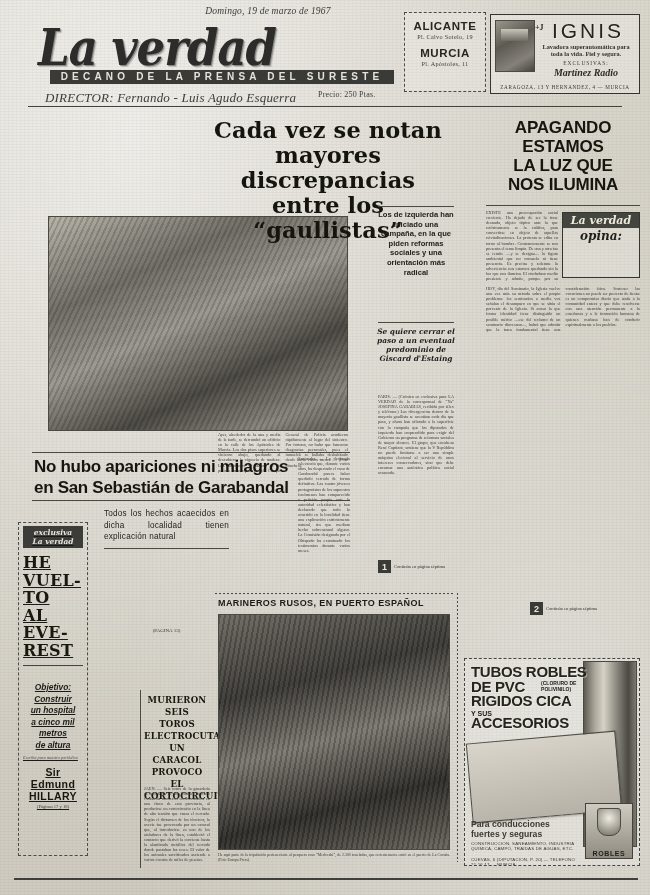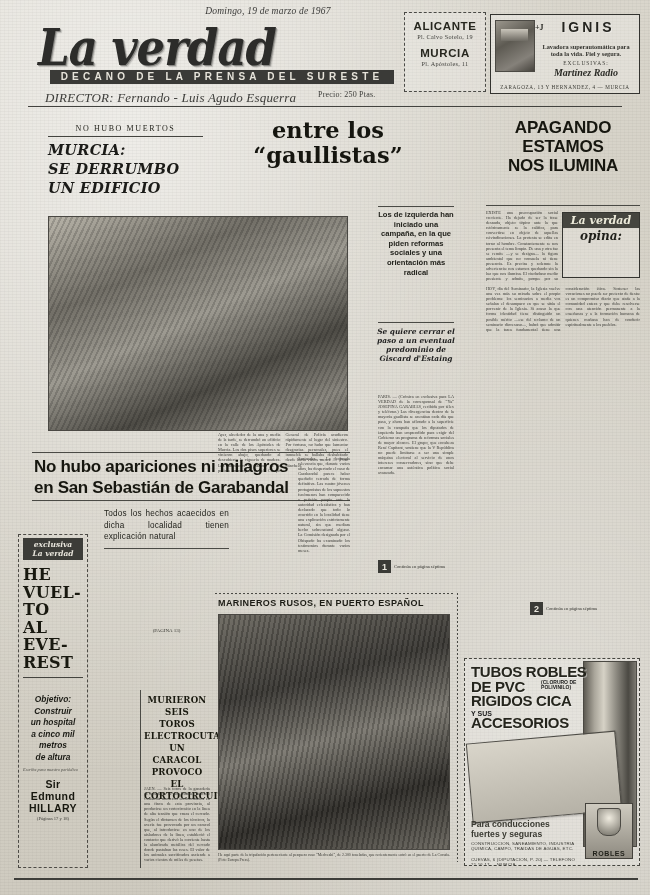--- a/index.html
+++ b/index.html
@@ -76,22 +76,22 @@
     position:absolute;left:4px;top:5px;width:38px;height:50px;
     background:linear-gradient(150deg,#9a968c,#5d5a52 40%,#85817a 75%,#47443e);
     border:1px solid #4c4a44;
   }
   .ignis-photo:after{
     content:"";position:absolute;left:5px;top:8px;width:27px;height:12px;
     background:linear-gradient(#c9c5ba,#6e6b63);
   }
   .ignis-brand{
     position:absolute;left:50px;top:4px;right:4px;
-    font-family:"Liberation Sans",sans-serif;font-weight:700;
-    font-size:14px;letter-spacing:3px;color:#24241f;text-align:center;
+    font-family:"Liberation Sans",sans-serif;font-weight:400;
+    font-size:21px;letter-spacing:3px;color:#24241f;text-align:center;
     text-shadow:1px 1px 0 rgba(255,255,255,.35);
   }
   .ignis-mark{position:absolute;left:44px;top:8px;font-size:8px;font-weight:700;color:#2b2b26;}
   .ignis-desc{
     position:absolute;left:46px;top:28px;right:4px;
     font-size:6.3px;line-height:7.4px;text-align:center;color:#33332e;font-weight:700;
   }
   .ignis-excl{position:absolute;left:46px;top:45px;right:4px;font-size:5.4px;text-align:center;letter-spacing:1px;color:#3c3c36;}
   .ignis-sig{
     position:absolute;left:46px;top:52px;right:4px;text-align:center;
@@ -297,55 +297,49 @@
       <div class="ignis-brand">IGNIS</div>
       <div class="ignis-desc">Lavadora superautomática para toda la vida. Fiel y segura.</div>
       <div class="ignis-excl">EXCLUSIVAS:</div>
       <div class="ignis-sig">Martínez Radio</div>
       <div class="ignis-addr">ZARAGOZA, 13 Y HERNANDEZ, 4 — MURCIA</div>
     </div>
 
     <div class="rule-under-head"></div>
   </div>
 
-  <div class="box" style="left:48px;top:124px;width:155px;">
-    <div class="kicker">NO HUBO MUERTOS</div>
-    <div class="small-rule"></div>
-    <div class="left-hl">
-      <div>MURCIA:</div>
-      <div>SE DERRUMBO</div>
-      <div>UN EDIFICIO</div>
-    </div>
-  </div>
   <div class="photo box" style="left:48px;top:216px;width:300px;height:215px;"></div>
   <div class="box bodytext" style="left:218px;top:432px;width:130px;height:50px;column-count:2;">
     <p>Ayer, alrededor de la una y media de la tarde, se derrumbó un edificio en la calle de los Apóstoles de Murcia. Los dos pisos superiores se vinieron abajo, quedando al descubierto la viguería de madera. Los bomberos y fuerzas de la policía municipal y del Cuerpo General de Policía acudieron rápidamente al lugar del siniestro. Por fortuna, no hubo que lamentar desgracias personales, pues el inmueble se hallaba deshabitado desde hacía varios meses. — (Foto Sánchez).</p>
   </div>
 
   <div class="box" style="left:203px;top:118px;width:250px;">
     <div class="main-hl">
+      <div>Cada vez se notan</div>
+      <div>mayores discrepancias</div>
       <div>entre los “gaullistas”</div>
     </div>
   </div>
   <div class="hline" style="left:378px;top:206px;width:76px;"></div>
   <div class="box sub-center" style="left:377px;top:210px;width:78px;">Los de izquierda han iniciado una campaña, en la que piden reformas sociales y una orientación más radical</div>
   <div class="hline" style="left:378px;top:322px;width:76px;"></div>
   <div class="box sub-ital" style="left:377px;top:327px;width:78px;">Se quiere cerrar el paso a un eventual predominio de Giscard d'Estaing</div>
   <div class="box bodytext" style="left:378px;top:394px;width:76px;height:160px;">
     <p>PARIS. — (Crónica en exclusiva para LA VERDAD de la corresponsal de “Ya” JOSEFINA GARABIAS, recibida por télex y teléfono.) Las divergencias dentro de la mayoría gaullista se acentúan cada día que pasa, y ahora han aflorado a la superficie con la campaña que los diputados de izquierda han emprendido para exigir del Gobierno un programa de reformas sociales de mayor alcance. El grupo, que encabeza René Capitant, sostiene que la V República no puede limitarse a ser una simple máquina electoral al servicio de unos intereses conservadores, sino que debe encarnar una auténtica política social avanzada.</p>
   </div>
   <div class="box cont" style="left:378px;top:560px;width:78px;">
     <div class="num">1</div>
     <div class="txt">Continúa en página séptima</div>
   </div>
 
   <div class="box" style="left:484px;top:118px;width:158px;">
     <div class="right-hl">
       <div>APAGANDO</div>
       <div>ESTAMOS</div>
+      <div>LA LUZ QUE</div>
       <div>NOS ILUMINA</div>
     </div>
   </div>
   <div class="hline" style="left:486px;top:205px;width:154px;"></div>
   <div class="box opina-box" style="left:562px;top:212px;width:78px;height:66px;padding:0;">
     <div class="opina-top">La verdad</div>
     <div class="opina-bot">opina:</div>
   </div>
   <div class="box bodytext" style="left:486px;top:210px;width:72px;height:72px;">
     <p>EXISTE una preocupación social creciente. Ha dejado de ser la frase desnuda, objeto tópico ante la que retóricamente se la califica, para convertirse en objeto de aquellas reivindicaciones. La protesta se edita en torno al hombre. Constantemente se nos presenta el tema limpio. De una y otra faz se remite —y se designa— la figura ambiental que no consuela ni tiene presencia. Es precisa y solemne la advertencia: nos estamos quedando sin la luz que nos ilumina. El ciudadano medio presiente y admite, porque por su evidencia no puede ser discutida su necesidad, el alcance de las decisiones económicas. La necesidad nos obliga a la conciencia de la justicia.</p>
@@ -365,21 +359,21 @@
   </div>
   <div class="hline" style="left:32px;top:500px;width:318px;"></div>
 
   <div class="box deck" style="left:104px;top:508px;width:125px;">Todos los hechos acaecidos en dicha localidad tienen explicación natural</div>
   <div class="hline" style="left:104px;top:548px;width:125px;"></div>
   <div class="box" style="left:100px;top:628px;width:133px;text-align:center;font-size:5px;color:#3a3a35;">(PAGINA 13)</div>
   <div class="box bodytext" style="left:298px;top:456px;width:52px;height:130px;">
     <p>Santander. — La declarada relevancia que, durante varios años, ha despertado el caso de Garabandal parece haber quedado cerrada de forma definitiva. Las cuatro jóvenes protagonistas de los supuestos fenómenos han comparecido a petición propia ante la autoridad eclesiástica y han declarado que todo lo ocurrido en la localidad tiene una explicación estrictamente natural, sin que mediara hecho sobrenatural alguno. La Comisión designada por el Obispado ha examinado los testimonios durante varios meses.</p>
   </div>
 
-  <div class="box dashed-border" style="left:18px;top:534px;width:70px;height:334px;padding:3px 4px;">
+  <div class="box dashed-border" style="left:18px;top:522px;width:70px;height:334px;padding:3px 4px;text-decoration:underline;">
     <div class="excl-tag">
       <div>exclusiva</div>
       <div>La verdad</div>
     </div>
     <div class="everest" style="margin-top:6px;">
       <div>HE</div>
       <div>VUEL-</div>
       <div>TO</div>
       <div>AL</div>
       <div>EVE-</div>
@@ -420,21 +414,21 @@
     <div class="cap-title">MARINEROS RUSOS, EN PUERTO ESPAÑOL</div>
   </div>
   <div class="photo dark box" style="left:218px;top:614px;width:232px;height:236px;"></div>
   <div class="box cap-foot" style="left:218px;top:853px;width:232px;">He aquí parte de la tripulación perteneciente al pesquero ruso “Medvezhi”, de 2.300 toneladas, que recientemente entró en el puerto de La Coruña. (Foto Europa Press).</div>
   <div class="box wavy" style="left:456px;top:592px;width:2px;height:270px;"></div>
 
   <div class="box pvc" style="left:464px;top:658px;width:176px;height:208px;">
     <div class="pvc-tube"></div>
     <div style="position:absolute;left:6px;top:6px;width:120px;">
       <div class="pvc-h1">TUBOS ROBLES</div>
-      <div style="display:flex;align-items:flex-start;gap:16px;">
+      <div style="display:flex;align-items:center;gap:16px;">
         <span class="pvc-h1">DE PVC</span>
         <span class="pvc-sm">
           <span style="display:block">(CLORURO DE</span>
           <span style="display:block">POLIVINILO)</span>
         </span>
       </div>
       <div class="pvc-h1">RIGIDOS CICA</div>
       <div class="pvc-sm" style="font-size:7px;margin-top:2px;">Y SUS</div>
       <div class="pvc-h1">ACCESORIOS</div>
     </div>

